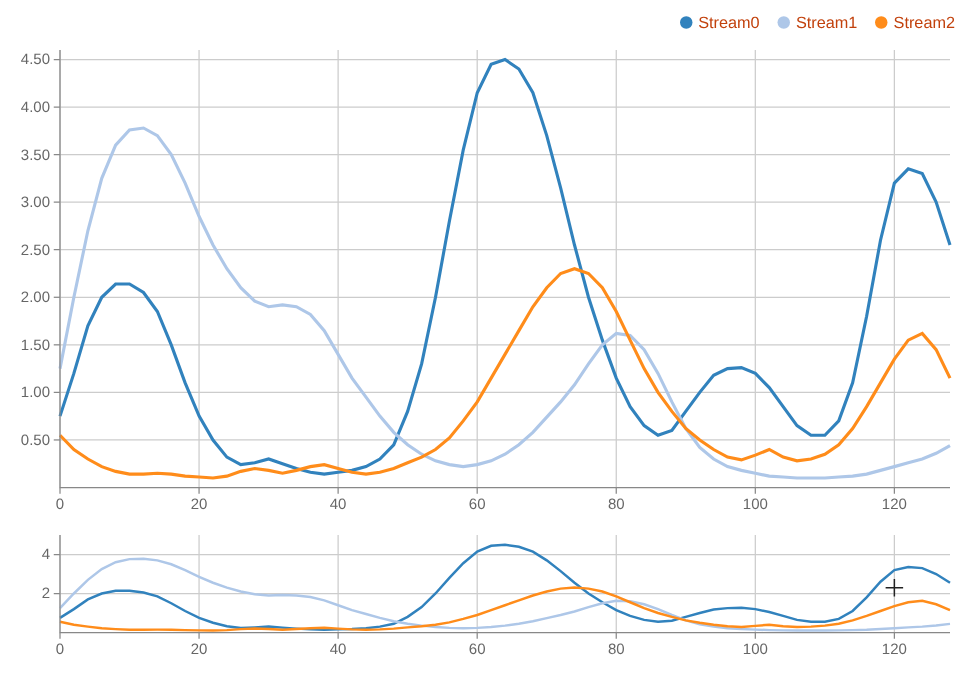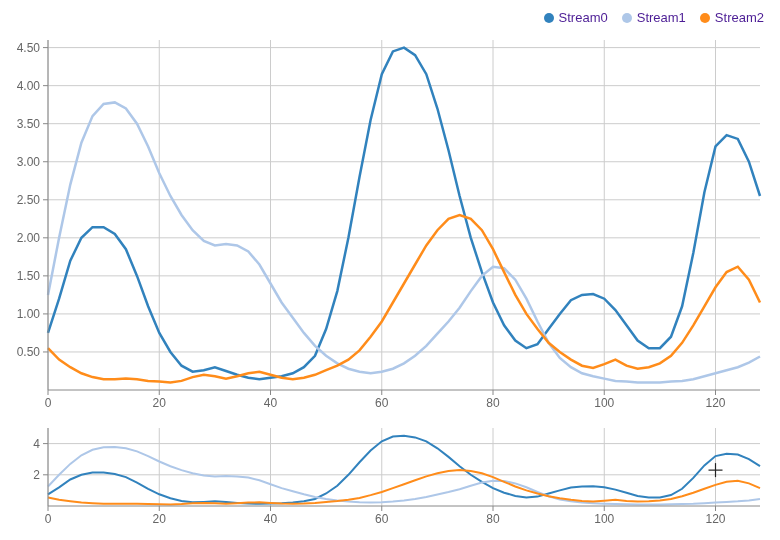--- a/index.html
+++ b/index.html
@@ -17,21 +17,21 @@
     width: 780px;
     height: 540px;
   }
   .legend {
     position: absolute;
     top: 10px;
     right: 16px;
     display: flex;
     gap: 14px;
     font-size: 13px;
-    color: #4c1d95;
+    color: #c2410c;
   }
   .legend .item {
     display: flex;
     align-items: center;
     gap: 5px;
   }
   .legend .dot {
     width: 10px;
     height: 10px;
     border-radius: 50%;

